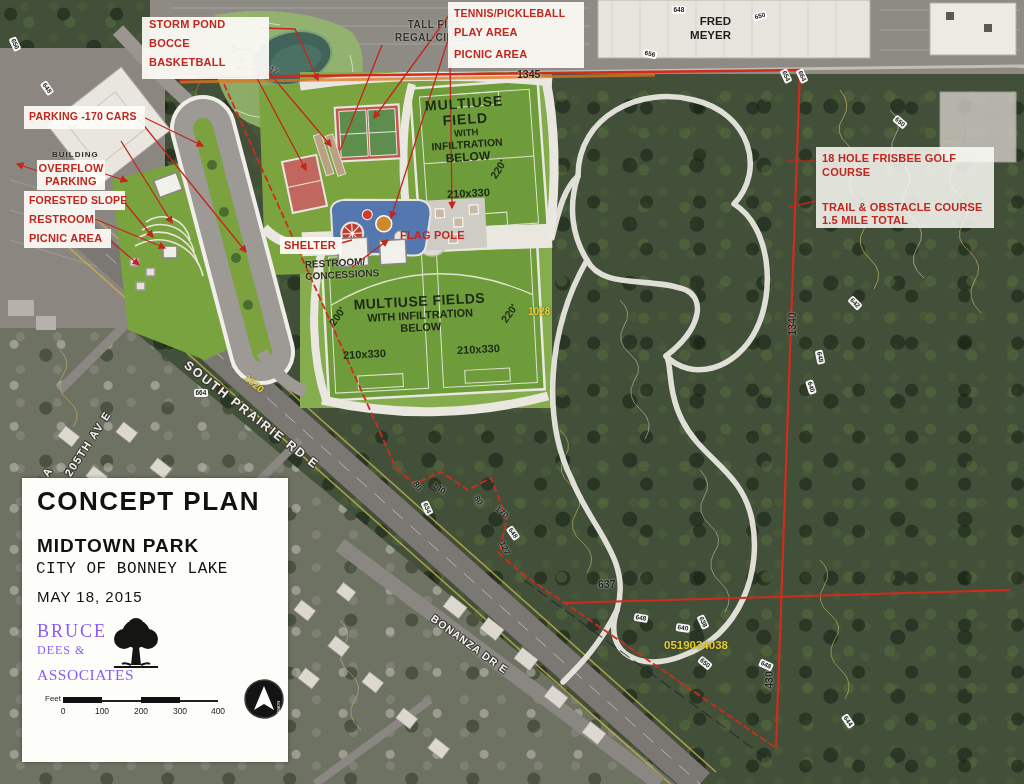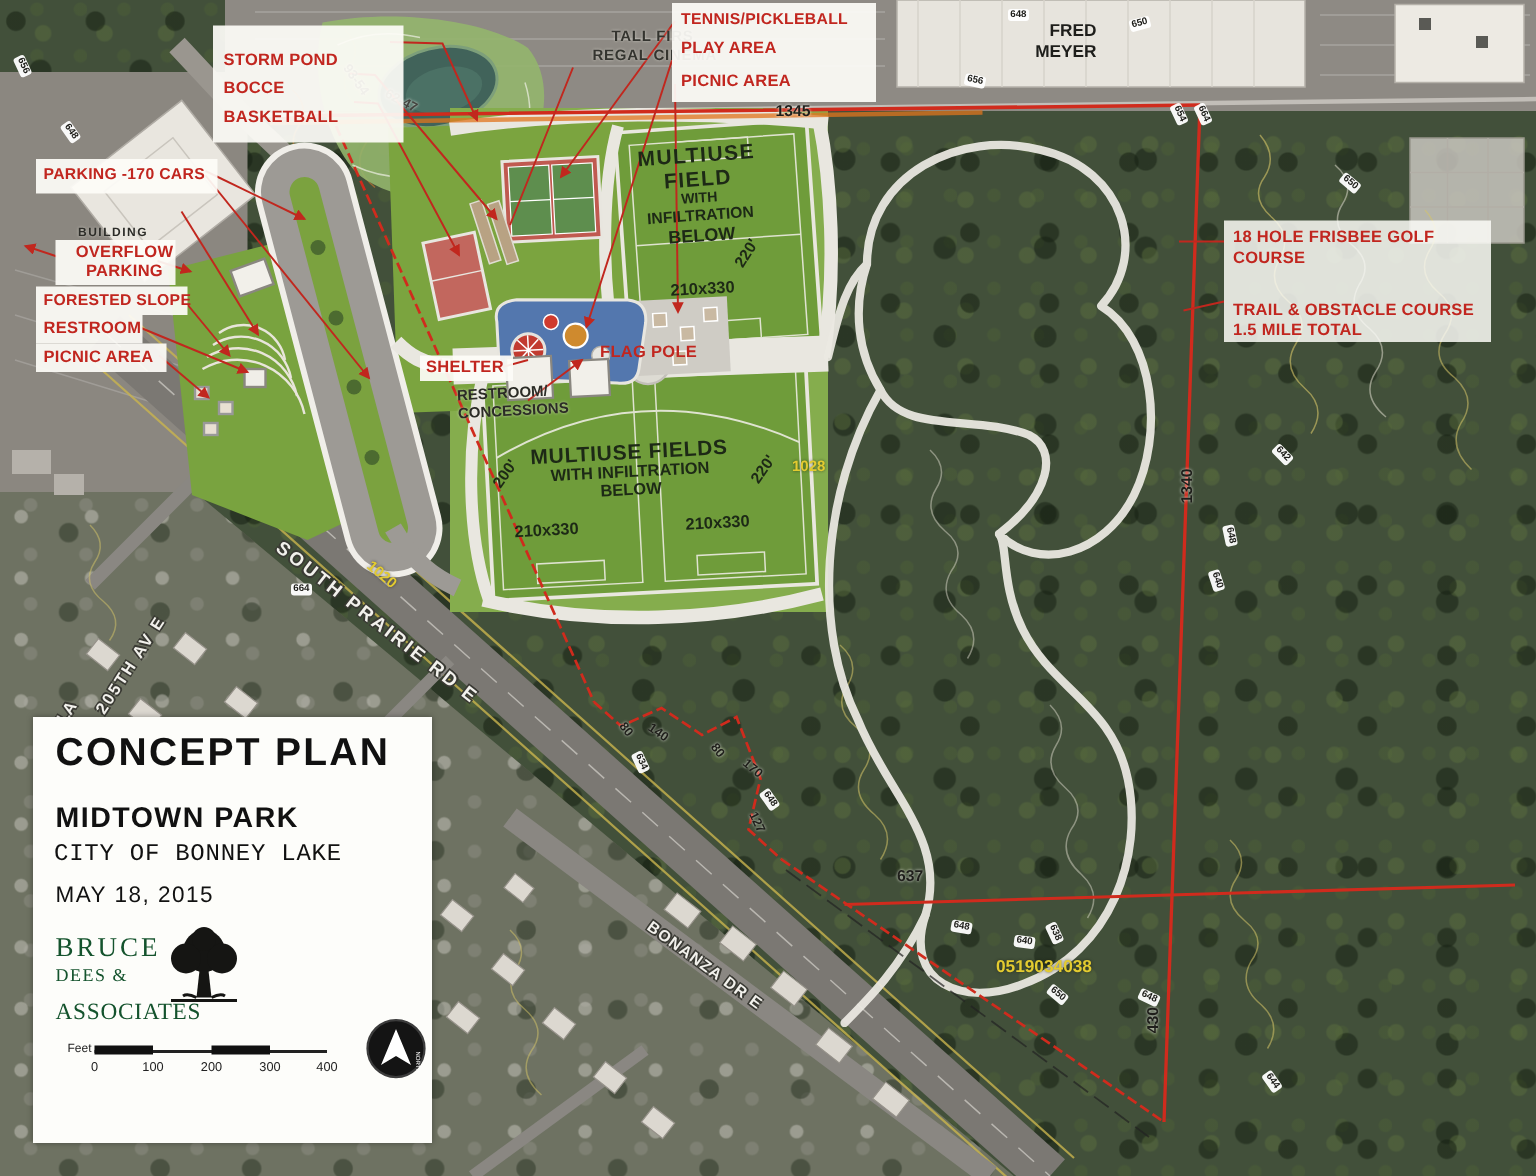--- a/index.html
+++ b/index.html
@@ -36,21 +36,21 @@
   .ydim{position:absolute;color:#e3cb30;font-weight:bold;white-space:nowrap;
        text-shadow:0 0 2px rgba(20,20,10,.6);z-index:5;}
   .tag{position:absolute;font-size:6.5px;font-weight:bold;background:rgba(255,255,255,.95);
        color:#1c1c18;padding:0 1.5px;border-radius:2px;line-height:1.25;z-index:4;}
   #titlebox{position:absolute;left:22px;top:478px;width:266px;height:284px;
        background:#fdfdfa;z-index:10;box-shadow:0 0 4px rgba(0,0,0,.35);color:#111;}
   .tb-title{position:absolute;left:15px;top:8px;font-size:26px;font-weight:bold;letter-spacing:1.5px;}
   .tb-park{position:absolute;left:15px;top:57px;font-size:19px;font-weight:bold;letter-spacing:1px;}
   .tb-city{position:absolute;left:14px;top:82px;font-size:16px;letter-spacing:.5px;font-family:Liberation Mono, monospace;}
   .tb-date{position:absolute;left:15px;top:110px;font-size:15px;letter-spacing:1px;}
-  .tb-logo{font-family:"Liberation Serif",serif;position:absolute;left:15px;color:#14532d;line-height:1;text-align:center;}
+  .tb-logo{font-family:"Liberation Serif",serif;position:absolute;left:15px;color:#8b5cf6;line-height:1;text-align:center;}
   .scalebar-num{position:absolute;top:228px;font-size:8.5px;color:#222;transform:translateX(-50%);}
 </style>
 </head>
 <body>
 
 <div id="plan">
 
   <div class="residential"></div>
 
   <svg class="layer" width="1024" height="784" viewBox="0 0 1024 784">
@@ -344,36 +344,36 @@
   <span class="dim" style="left:474px;top:495px;font-size:8.5px;transform:rotate(52deg)">80</span>
   <span class="dim" style="left:495px;top:507px;font-size:8.5px;transform:rotate(40deg)">170</span>
   <span class="dim" style="left:498px;top:543px;font-size:8.5px;transform:rotate(65deg)">127</span>
   <span class="dim" style="left:226px;top:48px;font-size:9px;transform:rotate(55deg);color:#44443f">93-54</span>
   <span class="dim" style="left:256px;top:62px;font-size:9px;transform:rotate(28deg);color:#44443f">62-47</span>
 
   <span class="ydim" style="left:243px;top:378px;font-size:10px;transform:rotate(40deg)">1020</span>
   <span class="ydim" style="left:528px;top:306px;font-size:10px">1028</span>
   <span class="ydim" style="left:664px;top:639px;font-size:11.5px">0519034038</span>
 
-  <div class="callout-box" style="left:142px;top:17px;width:120px;height:62px;padding:16px 0 0 7px">
+  <div class="callout-box" style="left:142px;top:17px;width:120px;height:62px;padding:0 0 0 7px">
     <div class="red-label">STORM POND</div>
     <div class="red-label" style="margin-top:3px">BOCCE</div>
     <div class="red-label" style="margin-top:3px">BASKETBALL</div>
   </div>
 
   <div class="callout-box" style="left:448px;top:2px;width:130px;height:62px;padding:4px 0 0 6px">
     <div class="red-label" style="font-size:10.5px">TENNIS/PICKLEBALL</div>
     <div class="red-label" style="margin-top:4px">PLAY AREA</div>
     <div class="red-label" style="margin-top:6px">PICNIC AREA</div>
   </div>
 
   <div class="callout-box" style="left:24px;top:106px;width:116px;height:20px;padding:3px 0 0 5px">
     <div class="red-label" style="font-size:10.5px">PARKING -170 CARS</div>
   </div>
-  <div class="callout-box" style="left:37px;top:160px;width:68px;height:28px;padding:2px 0 0 12px;text-align:center">
+  <div class="callout-box" style="left:37px;top:160px;width:68px;height:28px;padding:2px 0 0 0;text-align:center">
     <div class="red-label" style="line-height:1.2">OVERFLOW</div>
     <div class="red-label" style="line-height:1.2">PARKING</div>
   </div>
   <div class="callout-box" style="left:24px;top:191px;width:96px;height:17px;padding:2px 0 0 5px">
     <div class="red-label" style="font-size:10.5px">FORESTED SLOPE</div>
   </div>
   <div class="callout-box" style="left:24px;top:210px;width:66px;height:17px;padding:2px 0 0 5px">
     <div class="red-label">RESTROOM</div>
   </div>
   <div class="callout-box" style="left:24px;top:229px;width:82px;height:17px;padding:2px 0 0 5px">

